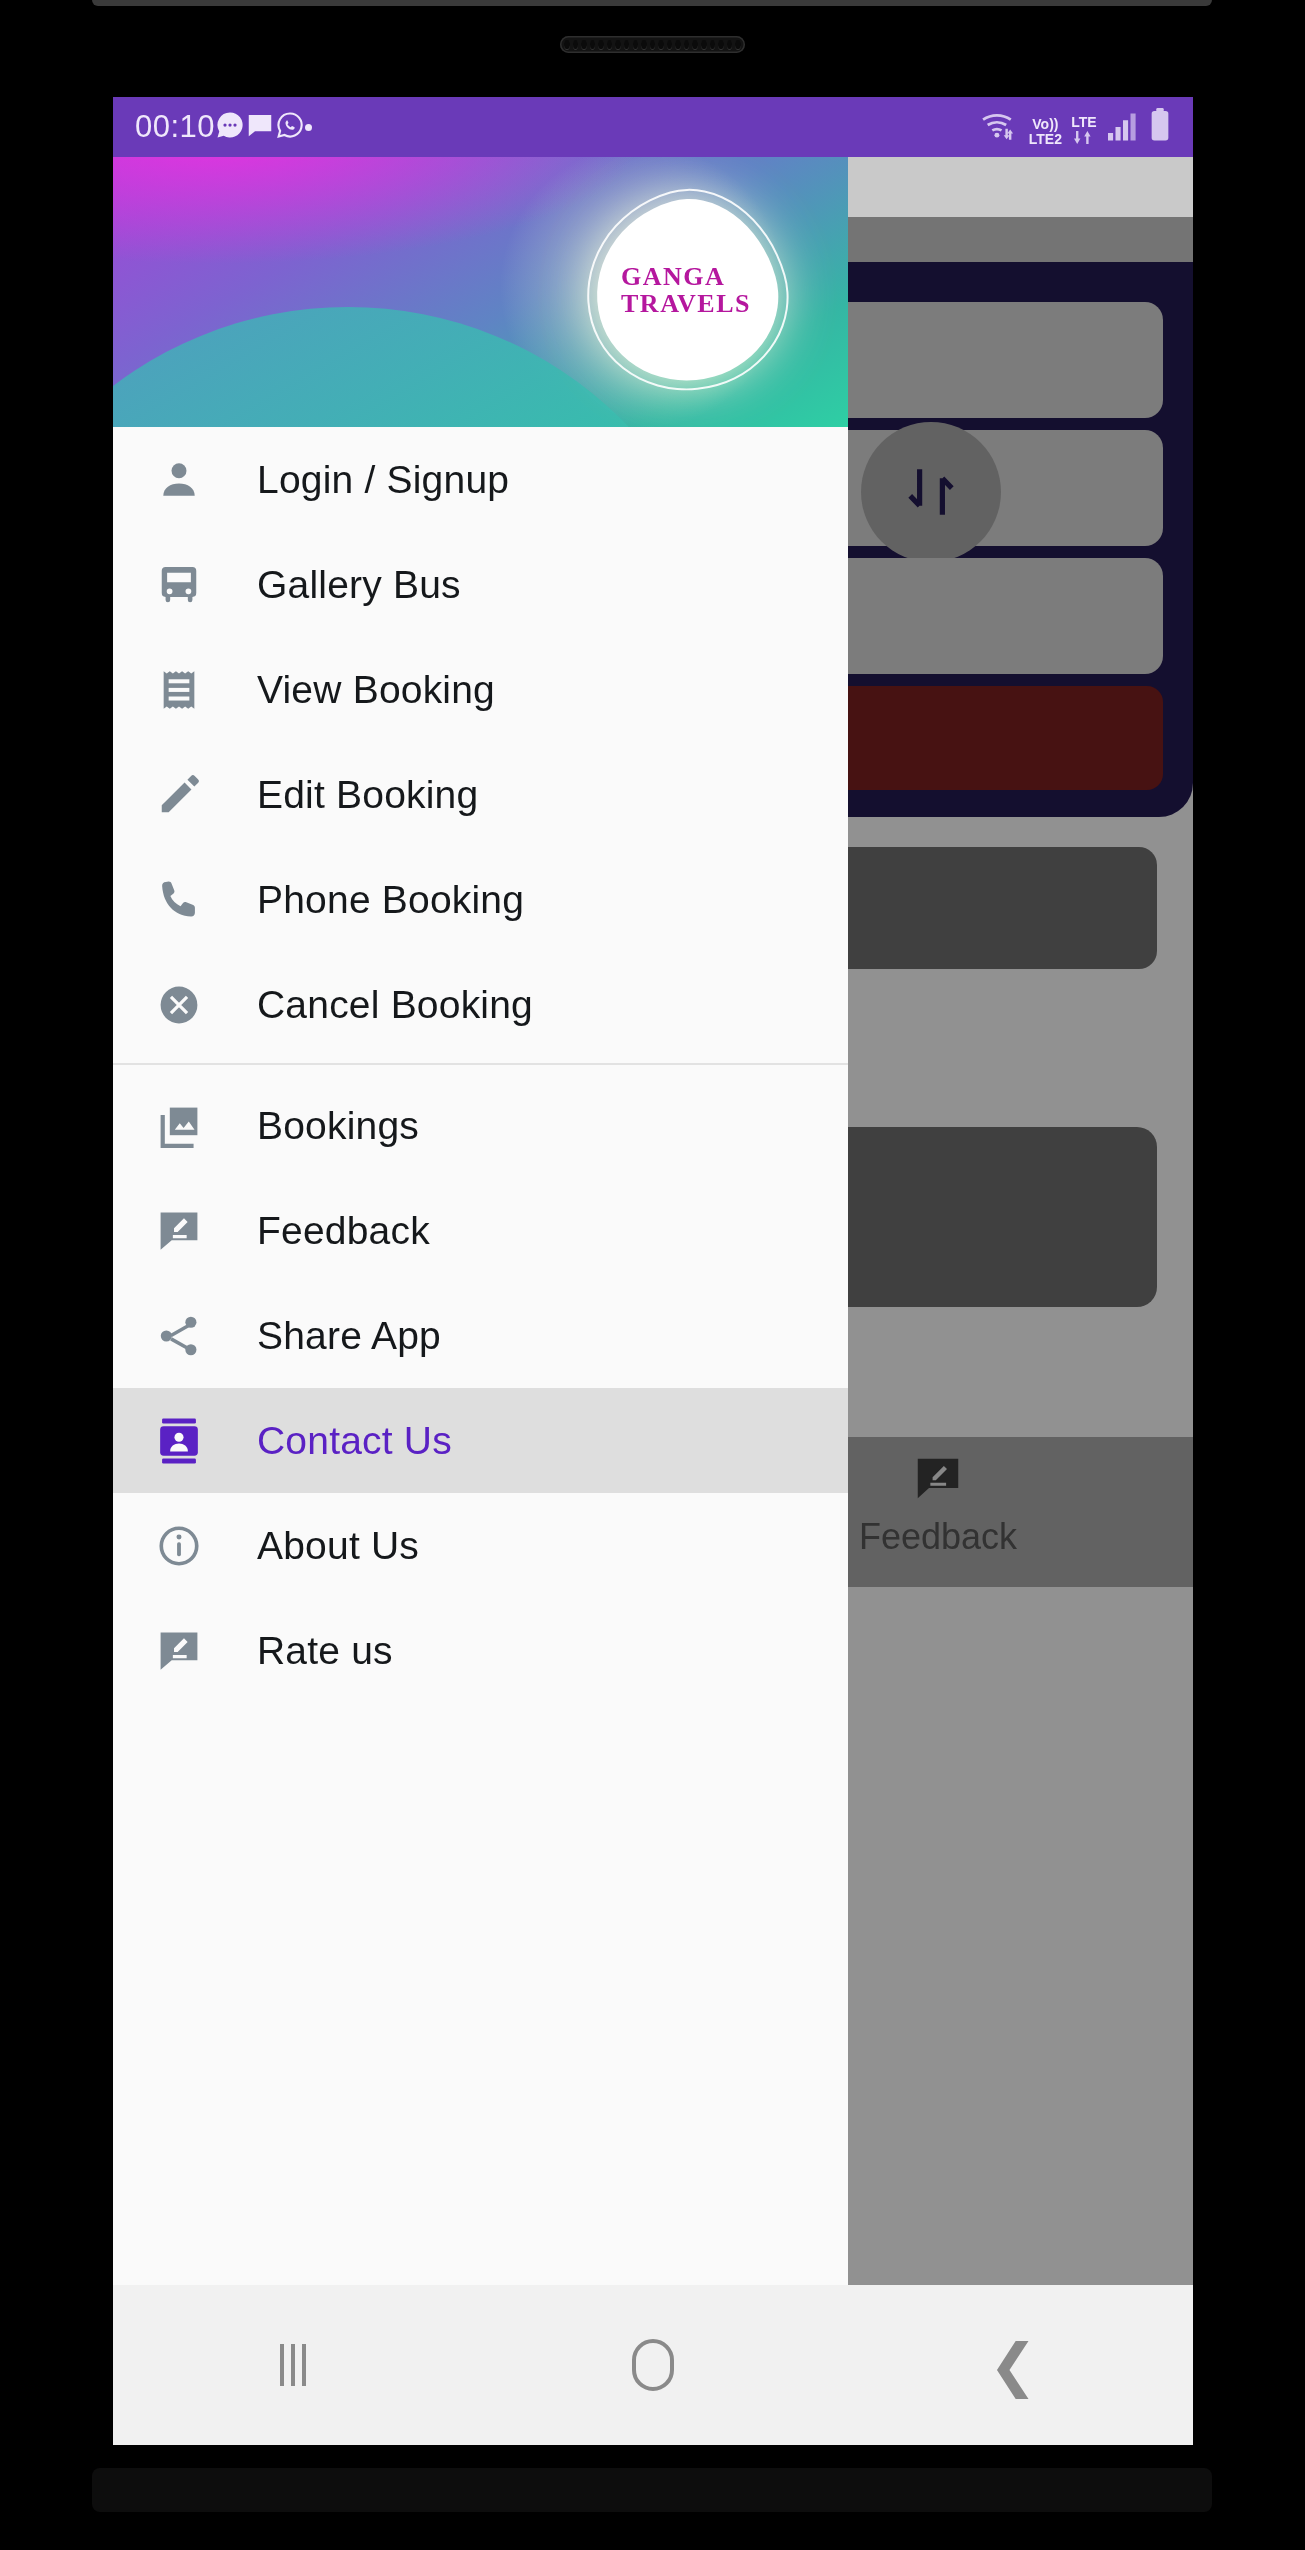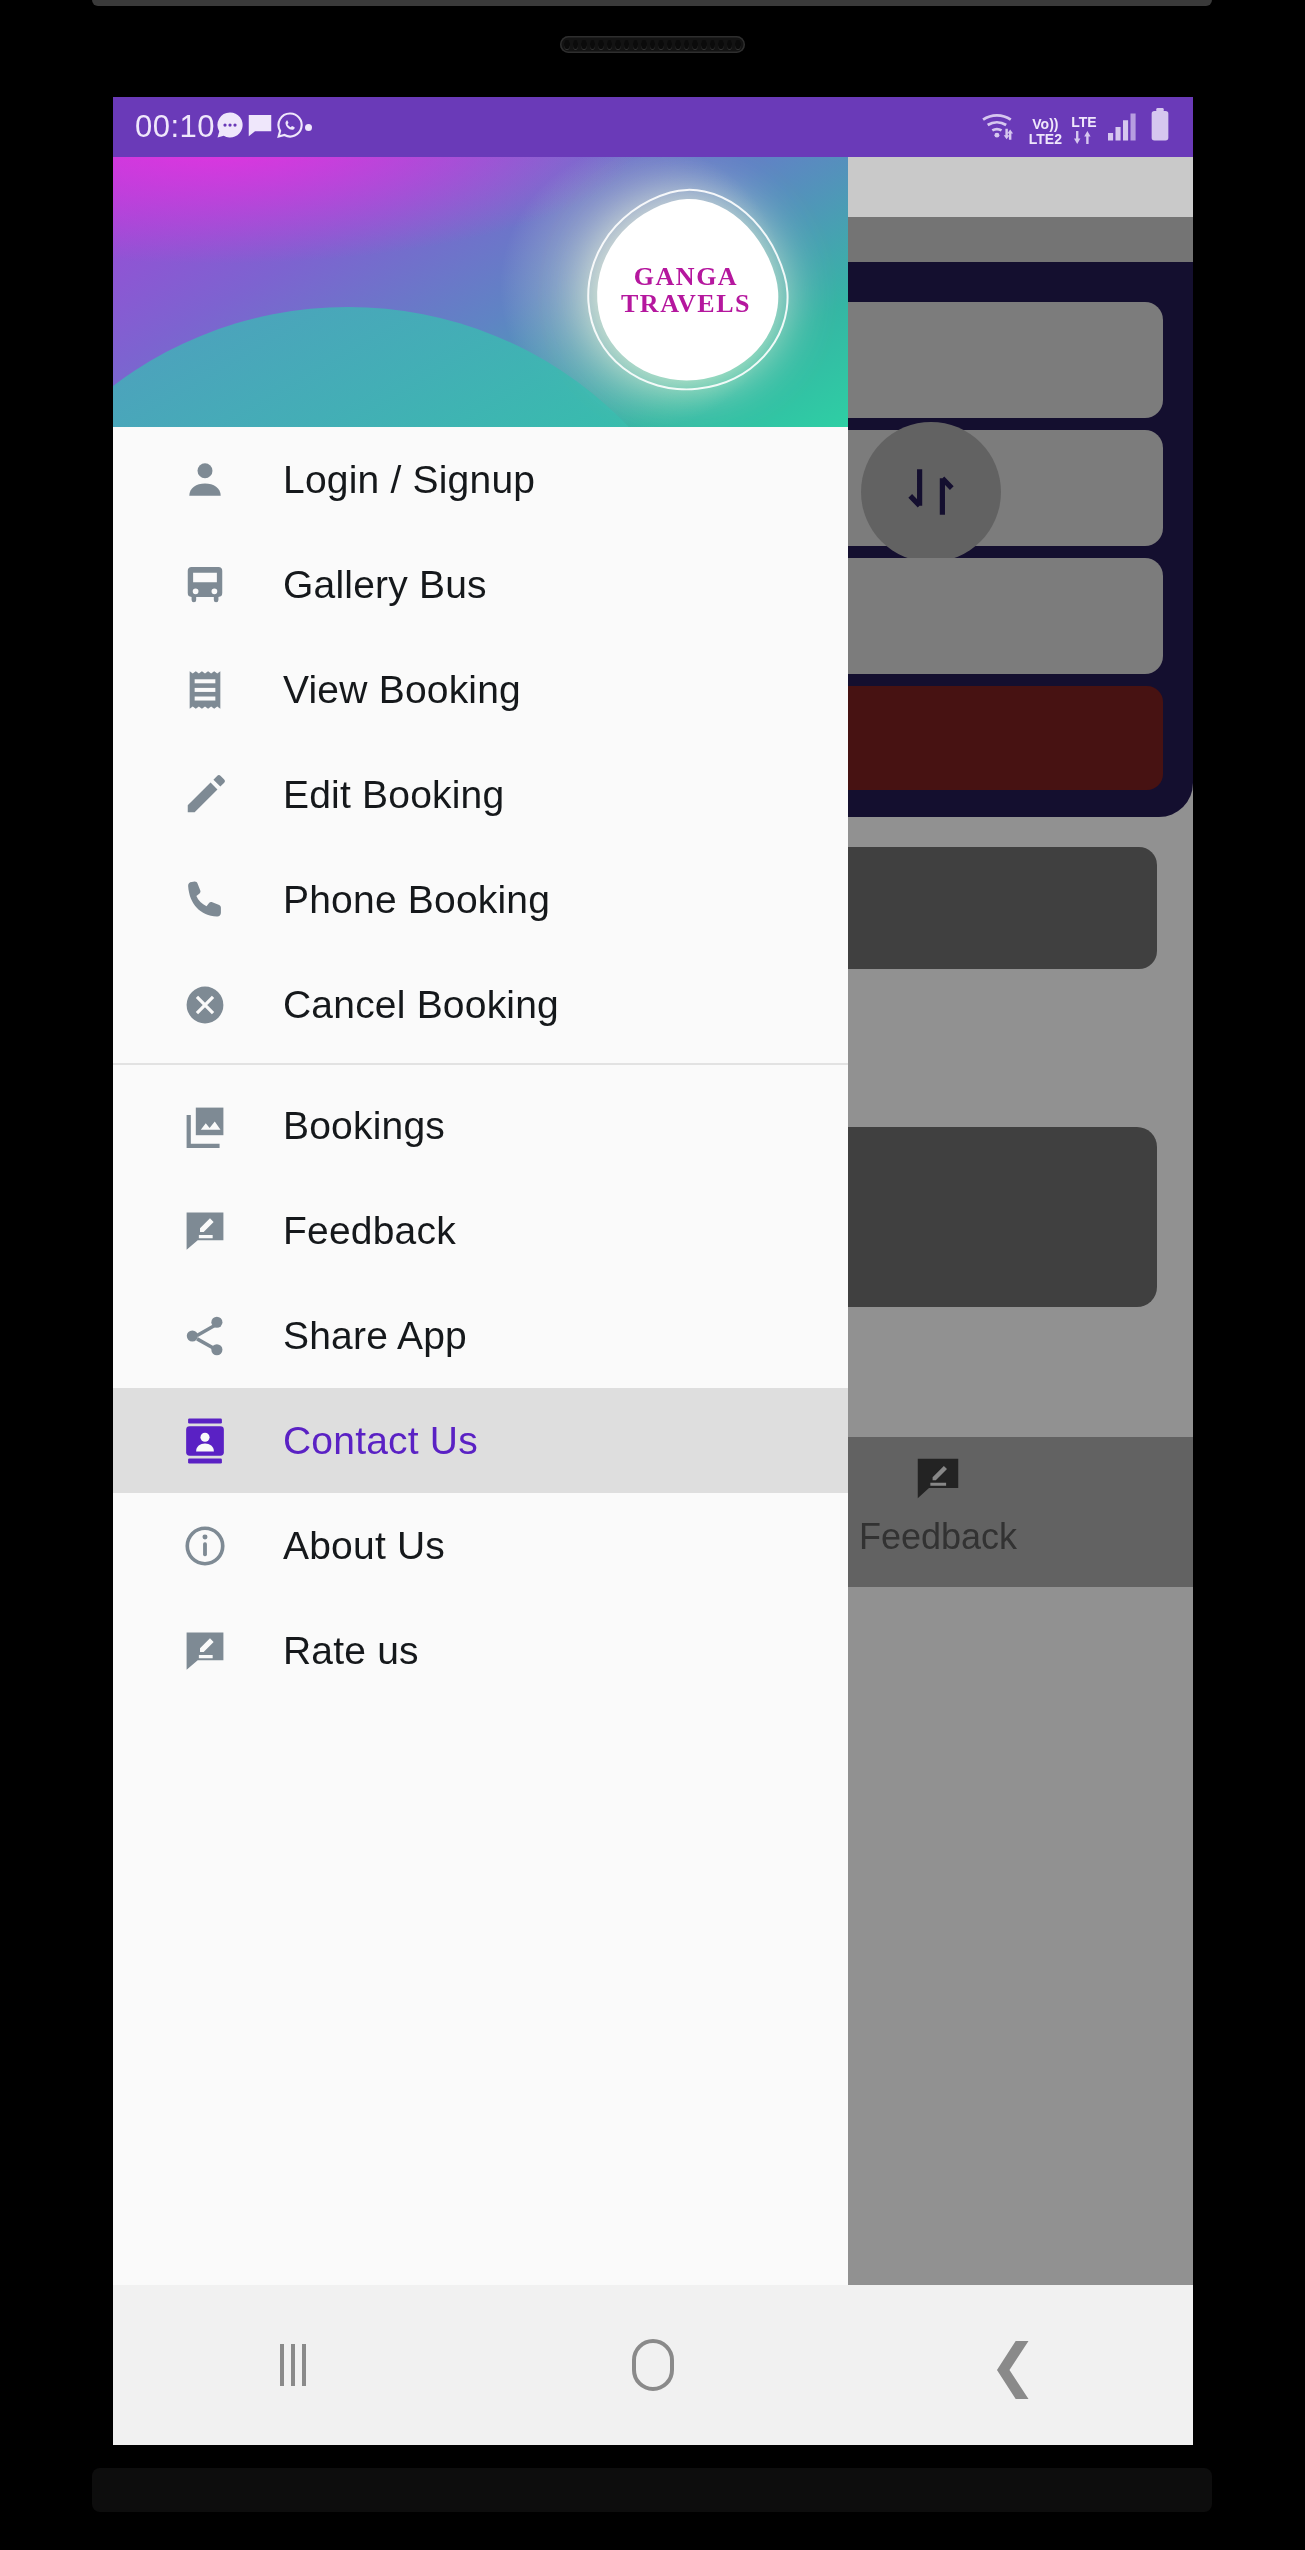--- a/index.html
+++ b/index.html
@@ -152,29 +152,29 @@
     position:absolute; inset:10px; background:#ffffff;
     border-radius:56% 44% 48% 52% / 52% 56% 44% 48%;
     transform:rotate(-16deg);
   }
   #logo-ring{
     position:absolute; inset:0; border:2px solid rgba(255,255,255,.9);
     border-radius:56% 44% 48% 52% / 52% 56% 44% 48%;
     transform:rotate(-16deg);
   }
   #logo-text{
-    position:relative; text-align:center; color:#b5179e;
+    position:relative; color:#b5179e;
     font-family:"Liberation Serif", serif; font-weight:700; line-height:1.02;
   }
   #logo-line1{ font-size:26px; letter-spacing:1.5px; display:block;}
   #logo-line2{ font-size:26px; letter-spacing:1.5px; display:block;}
 
   .menu-group{ background:#fafafa; }
   .menu-item{
-    display:flex; align-items:center; height:105px; padding-left:66px;
+    display:flex; align-items:center; height:105px; padding-left:40px;
     cursor:pointer;
   }
   .menu-item .mi-icon{
     width:52px; height:52px; flex:0 0 52px;
     display:flex; align-items:center; justify-content:center;
     color:#7e8a94;
   }
   .menu-item .mi-icon svg{ width:46px; height:46px; fill:#7e8a94; }
   .menu-item .mi-label{
     margin-left:52px; font-size:39px; color:#15181b; letter-spacing:.2px;

